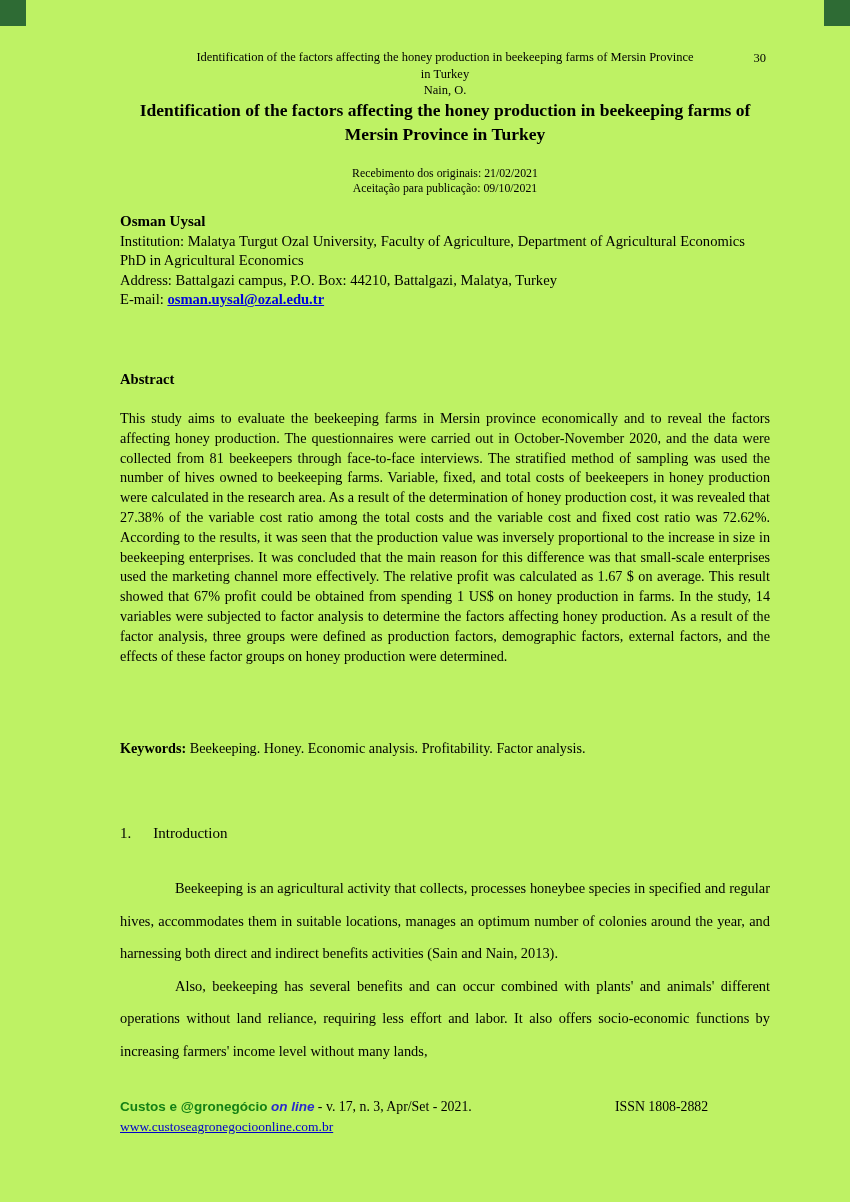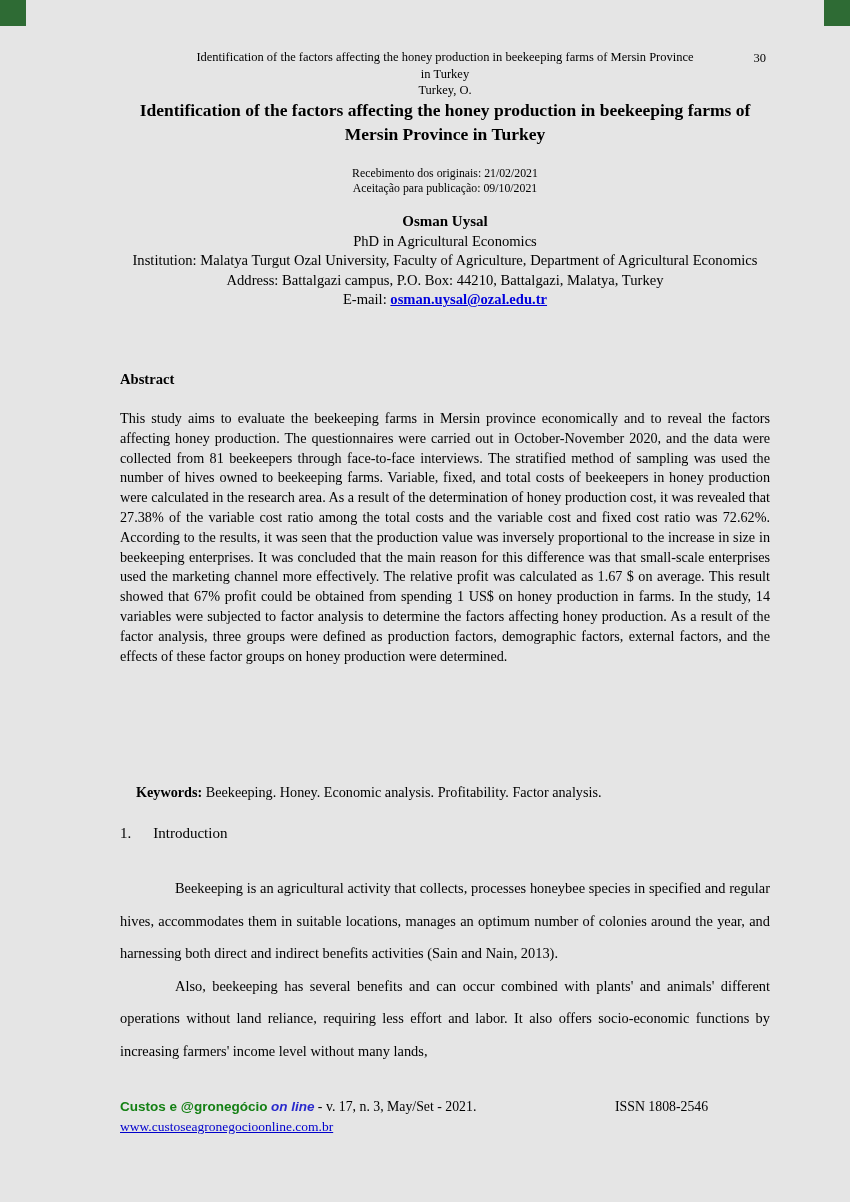--- a/index.html
+++ b/index.html
@@ -1,20 +1,20 @@
 <!DOCTYPE html>
 <html><head>
 <meta charset="utf-8">
 <style>
   html, body { margin: 0; padding: 0; background: #ffffff; }
   .page {
     position: relative;
     width: 850px;
     height: 1202px;
-    background: #e5e5e5;
+    background: #bef264;
     font-family: "Liberation Serif", serif;
     color: #000000;
     overflow: hidden;
   }
   .corner {
     position: absolute;
     top: 0;
     width: 26px;
     height: 26px;
     background: #2e6b34;
@@ -45,43 +45,41 @@
     position: absolute;
     top: 166px; left: 120px; width: 650px;
     font-size: 11.8px; line-height: 14.8px;
     text-align: center;
   }
 
   .author-block {
     position: absolute;
     top: 212px; left: 120px; width: 650px;
     font-size: 14.6px; line-height: 19.6px;
-    text-align: center;
   }
   .author-name { font-weight: bold; font-size: 15px; }
   a.email-link {
     color: #0000dd; font-weight: bold; text-decoration: underline;
   }
 
   .abstract-heading {
     position: absolute;
     top: 371px; left: 120px;
     font-size: 14.6px; font-weight: bold; text-align: right;
   }
   .abstract-body {
     position: absolute;
     top: 409px; left: 120px; width: 650px;
     font-size: 14.2px; line-height: 19.8px;
     text-align: justify;
   }
   .keywords {
     position: absolute;
-    top: 784px; left: 120px; width: 650px;
+    top: 740px; left: 120px; width: 650px;
     font-size: 14.2px;
-    margin-left: 16px;
   }
   .keywords .kw-label { font-weight: bold; }
 
   .intro-heading {
     position: absolute;
     top: 825px; left: 120px;
     font-size: 15px; font-weight: normal;
   }
   .intro-heading .sec-num { display: inline-block; margin-right: 22px; }
 
@@ -115,35 +113,35 @@
 <body>
 
 <div class="page">
 
   <div class="corner left"></div>
   <div class="corner right"></div>
 
   <div class="running-header">
     <div>Identification of the factors affecting the honey production in beekeeping farms of Mersin Province</div>
     <div>in Turkey</div>
-    <div>Turkey, O.</div>
+    <div>Nain, O.</div>
     <span class="page-number">30</span>
   </div>
 
   <h1 class="paper-title" style="margin:0;">Identification of the factors affecting the honey production in beekeeping farms of Mersin Province in Turkey</h1>
 
   <div class="dates">
     <div>Recebimento dos originais: 21/02/2021</div>
     <div>Aceitação para publicação: 09/10/2021</div>
   </div>
 
   <div class="author-block">
     <div class="author-name">Osman Uysal</div>
+    <div>Institution: Malatya Turgut Ozal University, Faculty of Agriculture, Department of Agricultural Economics</div>
     <div>PhD in Agricultural Economics</div>
-    <div>Institution: Malatya Turgut Ozal University, Faculty of Agriculture, Department of Agricultural Economics</div>
     <div>Address: Battalgazi campus, P.O. Box: 44210, Battalgazi, Malatya, Turkey</div>
     <div>
       <span>E-mail: </span><a class="email-link" href="#">osman.uysal@ozal.edu.tr</a>
     </div>
   </div>
 
   <div class="abstract-heading">Abstract</div>
 
   <div class="abstract-body">This study aims to evaluate the beekeeping farms in Mersin province economically and to reveal the factors affecting honey production. The questionnaires were carried out in October-November 2020, and the data were collected from 81 beekeepers through face-to-face interviews. The stratified method of sampling was used the number of hives owned to beekeeping farms. Variable, fixed, and total costs of beekeepers in honey production were calculated in the research area. As a result of the determination of honey production cost, it was revealed that 27.38% of the variable cost ratio among the total costs and the variable cost and fixed cost ratio was 72.62%. According to the results, it was seen that the production value was inversely proportional to the increase in size in beekeeping enterprises. It was concluded that the main reason for this difference was that small-scale enterprises used the marketing channel more effectively. The relative profit was calculated as 1.67 $ on average. This result showed that 67% profit could be obtained from spending 1 US$ on honey production in farms. In the study, 14 variables were subjected to factor analysis to determine the factors affecting honey production. As a result of the factor analysis, three groups were defined as production factors, demographic factors, external factors, and the effects of these factor groups on honey production were determined.</div>
 
@@ -156,21 +154,21 @@
   </div>
 
   <div class="intro-body">
     <p>Beekeeping is an agricultural activity that collects, processes honeybee species in specified and regular hives, accommodates them in suitable locations, manages an optimum number of colonies around the year, and harnessing both direct and indirect benefits activities (Sain and Nain, 2013).</p>
     <p>Also, beekeeping has several benefits and can occur combined with plants' and animals' different operations without land reliance, requiring less effort and labor. It also offers socio-economic functions by increasing farmers' income level without many lands,</p>
   </div>
 
   <div class="footer">
     <div class="footer-line1">
       <span class="journal-name">Custos e @gronegócio</span>
-      <span class="journal-online">on line</span><span class="issue-info"> - v. 17, n. 3, May/Set - 2021.</span>
-      <span class="issn">ISSN 1808-2546</span>
+      <span class="journal-online">on line</span><span class="issue-info"> - v. 17, n. 3, Apr/Set - 2021.</span>
+      <span class="issn">ISSN 1808-2882</span>
     </div>
     <div>
       <a class="journal-url" href="#">www.custoseagronegocioonline.com.br</a>
     </div>
   </div>
 
 </div>
 
 </body></html>

